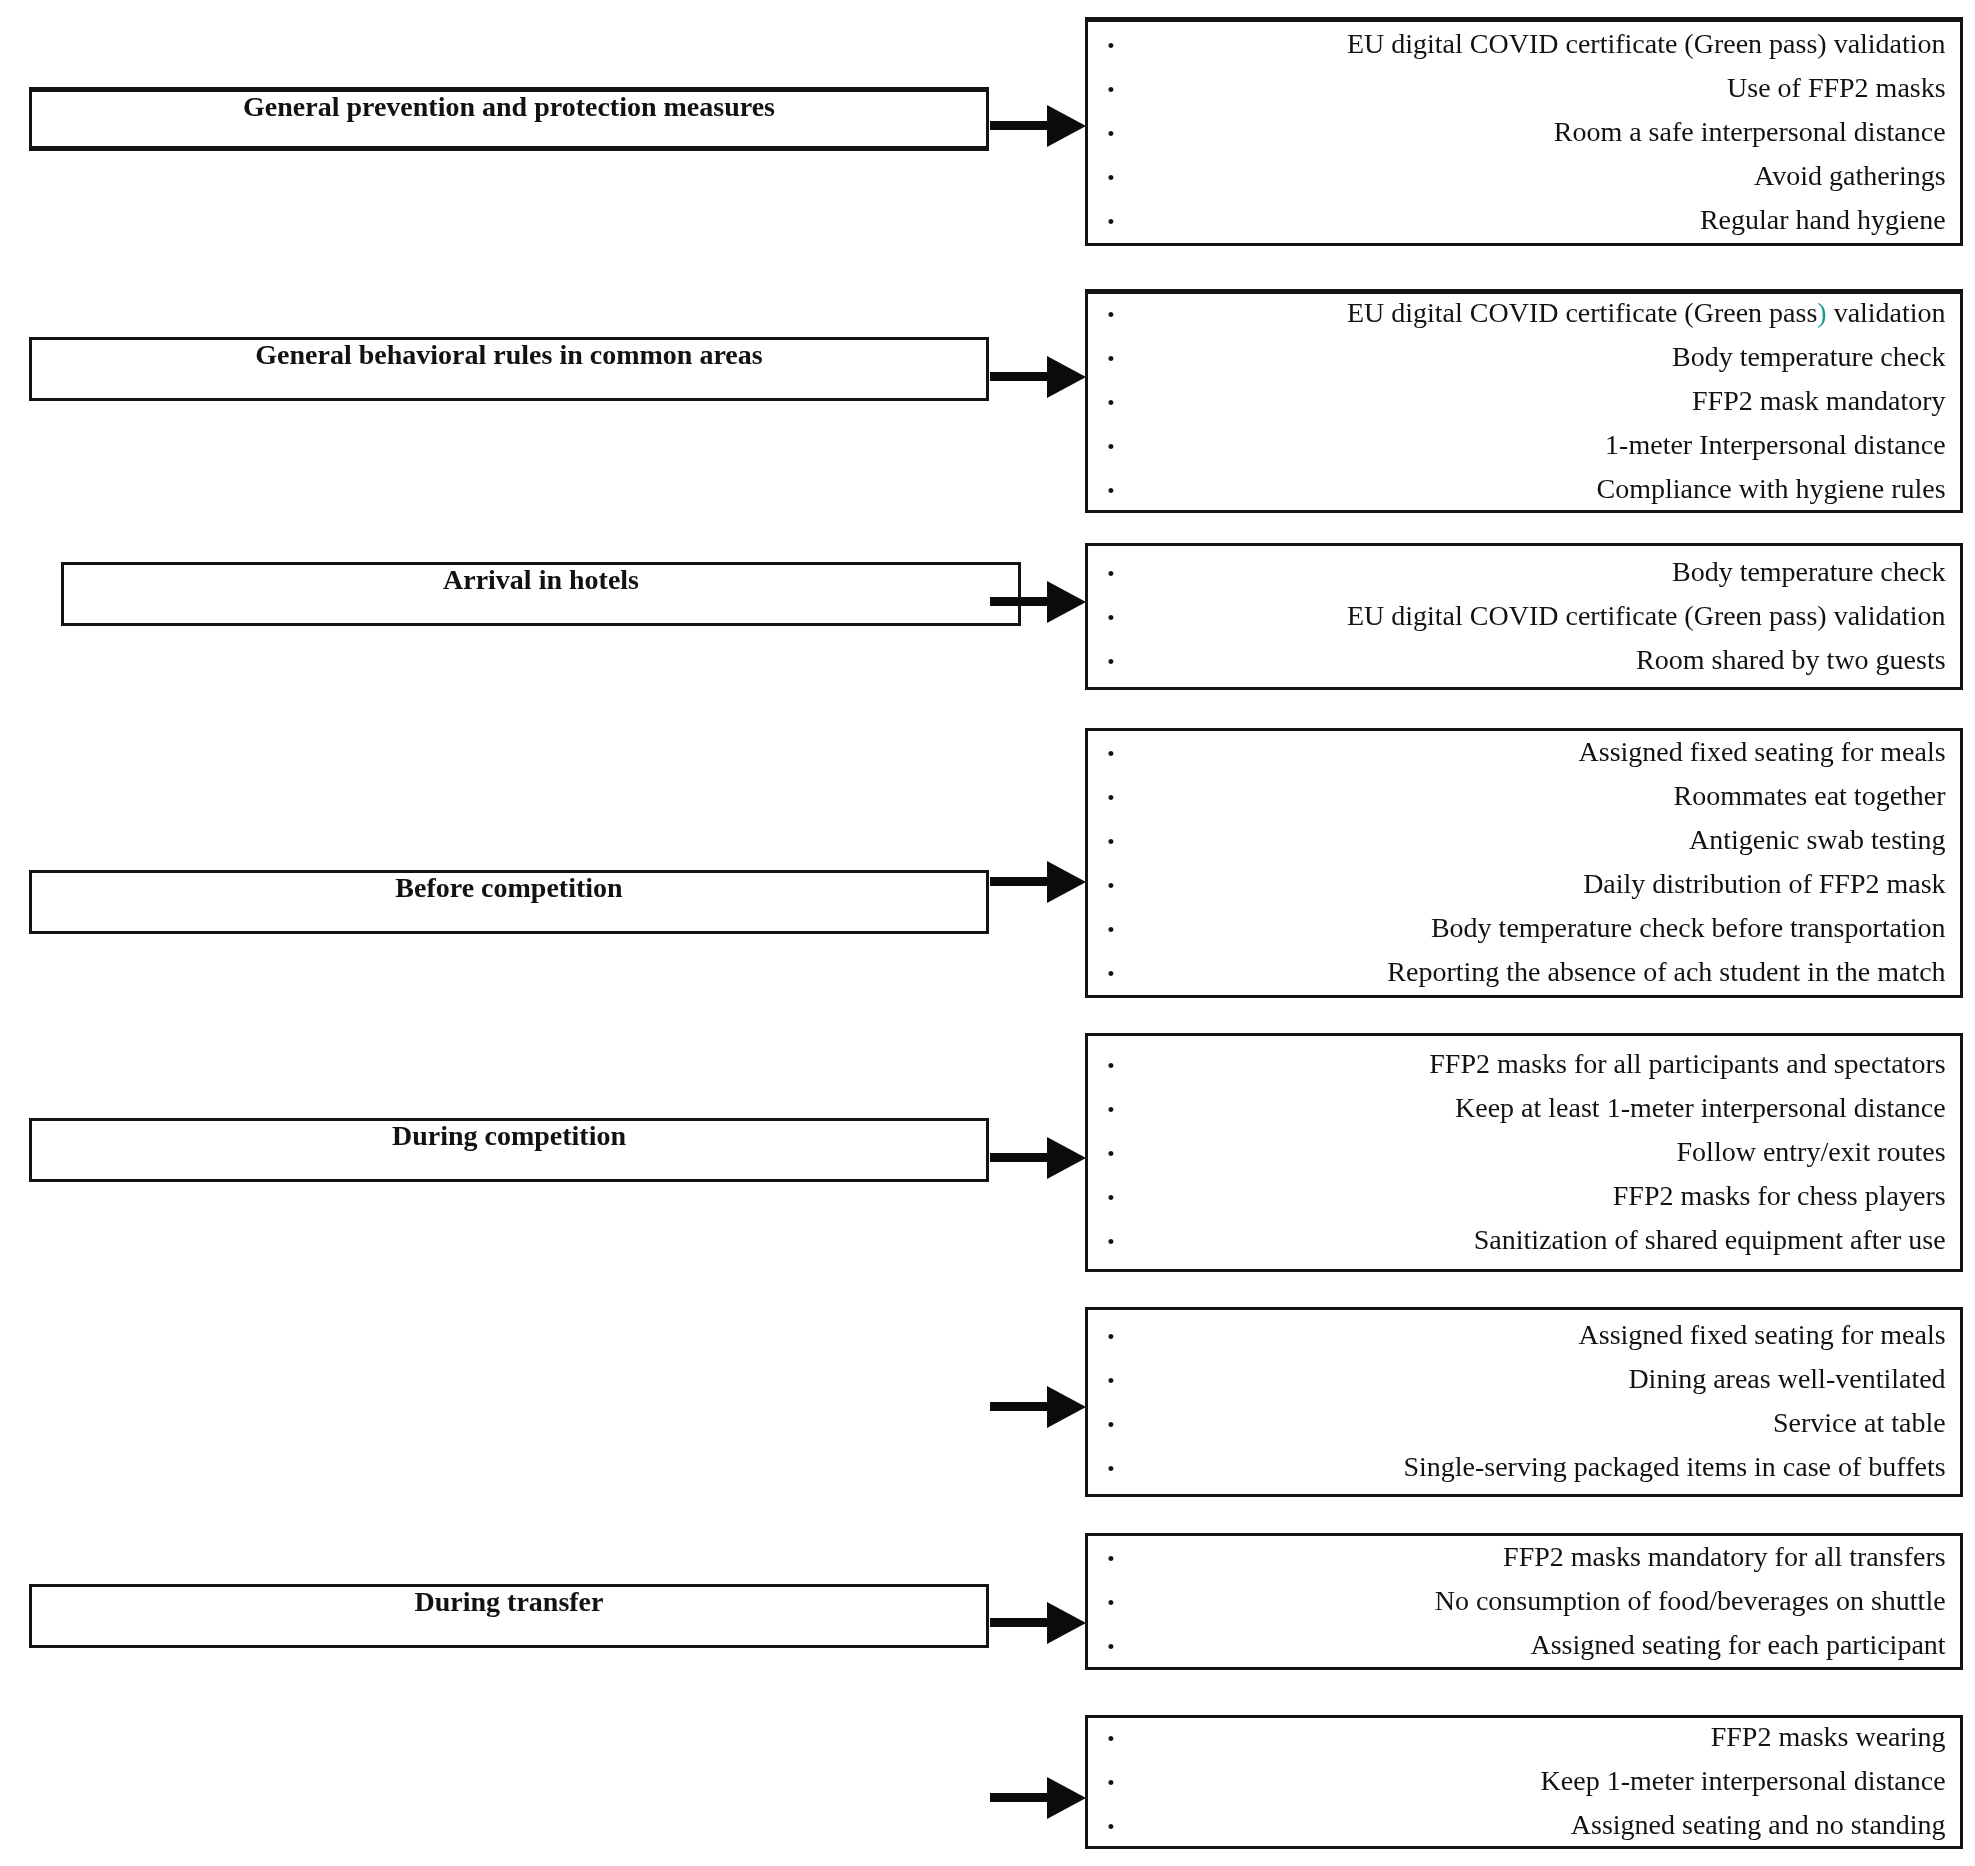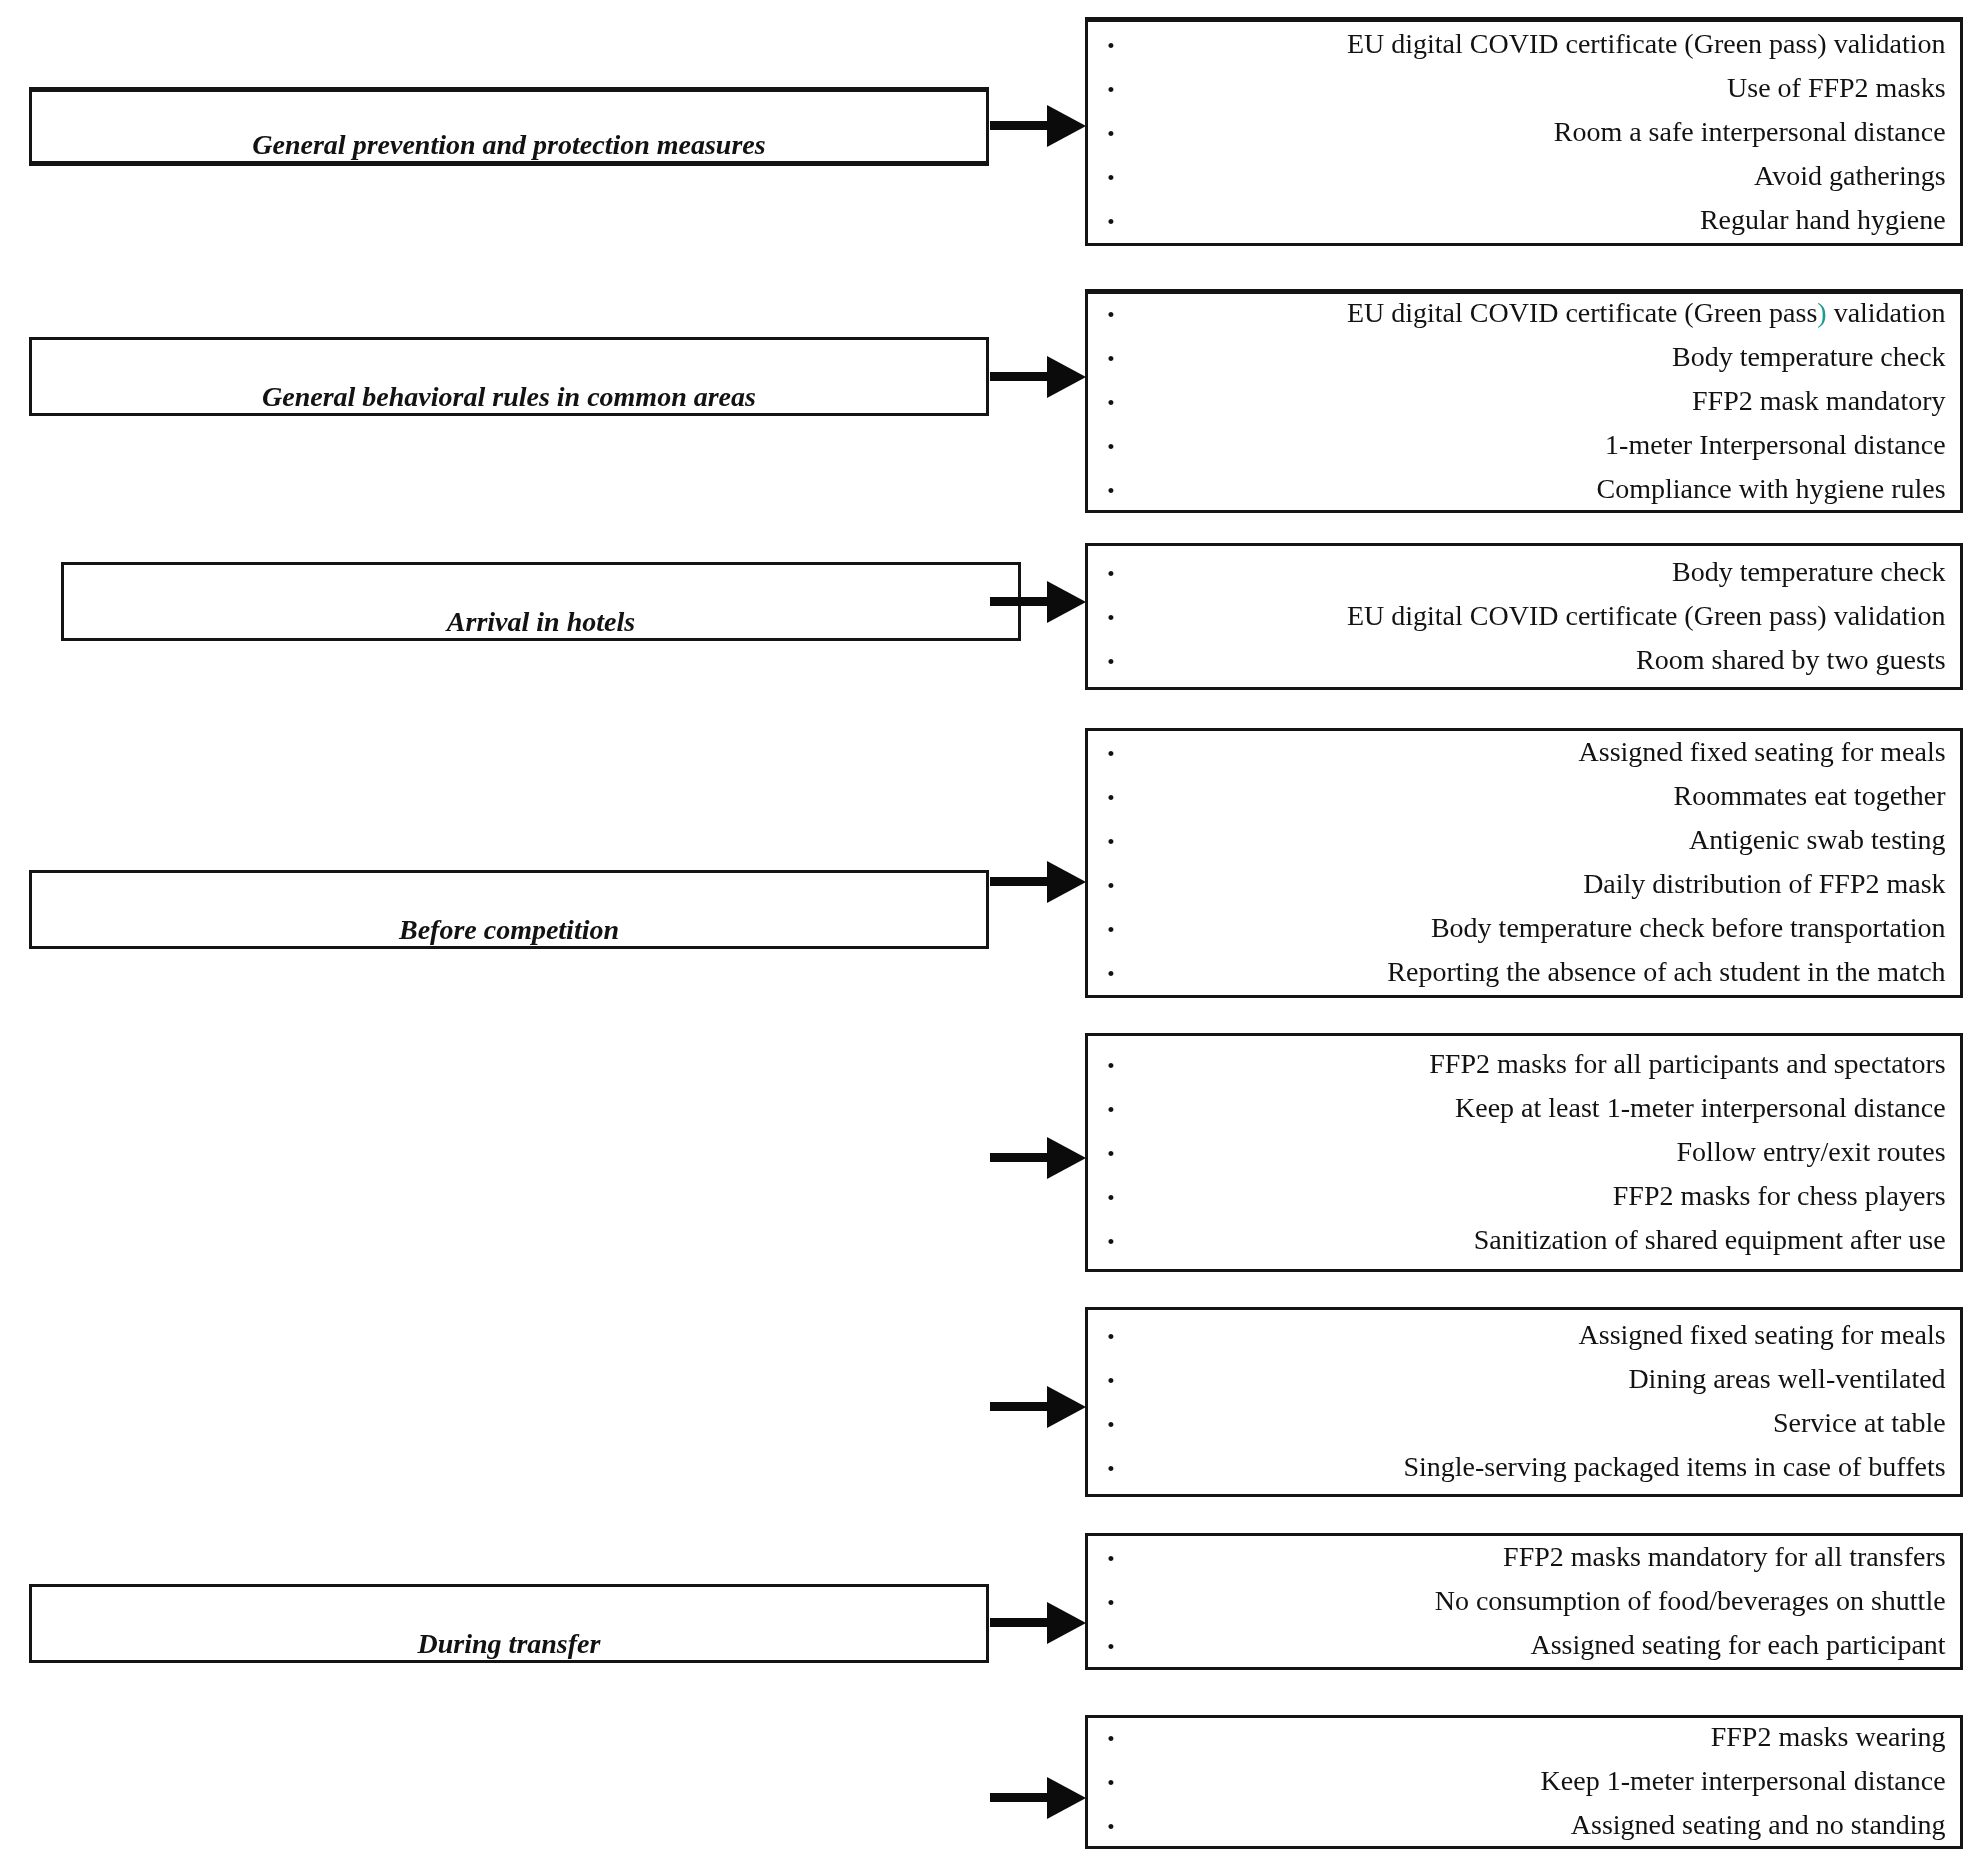--- a/index.html
+++ b/index.html
@@ -10,29 +10,28 @@
     background:#ffffff;
     font-family:"Liberation Serif","DejaVu Serif",serif;
     color:#121212;
     overflow:hidden;
   }
   .row{position:absolute;inset:0;}
   .label-box{
     position:absolute;
     left:29px;
     width:960px;
-    height:79px;
+    height:64px;
     border:3.4px solid #141414;
     box-sizing:border-box;
     background:#ffffff;
     display:flex;
-    align-items:flex-end;
+    align-items:flex-start;
     justify-content:center;
     text-align:center;
-    font-style:italic;
   }
   .label-text{
     font-weight:bold;
     font-size:28px;
     line-height:1.1;
   }
   .items-box{
     position:absolute;
     left:1085px;
     width:878px;
@@ -220,20 +219,23 @@
             <span class="txt">Body temperature check before transportation</span>
           </li>
           <li>
             <span class="dot">•</span>
             <span class="txt">Reporting the absence of ach student in the match</span>
           </li>
         </ul>
       </div>
     </div>
     <div class="row r4">
+      <div class="label-box">
+        <span class="label-text">During competition</span>
+      </div>
       <div class="arrow">
         <div class="shaft"></div>
         <div class="head"></div>
       </div>
       <div class="items-box">
         <ul class="measures">
           <li>
             <span class="dot">•</span>
             <span class="txt">FFP2 masks for all participants and spectators</span>
           </li>

